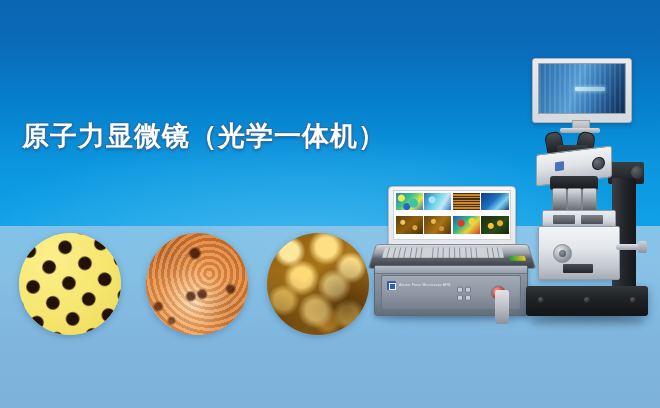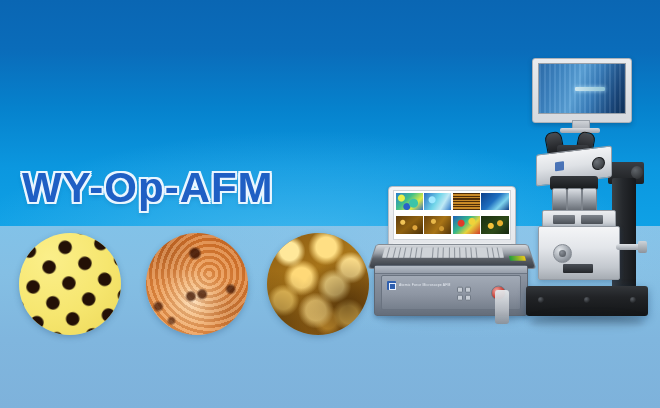--- a/index.html
+++ b/index.html
@@ -397,21 +397,21 @@
 </head>
 <body>
 
 <div id="banner">
 
   <div class="bg-top"></div>
   <div class="bg-top-glow"></div>
   <div class="bg-bottom"></div>
   <div class="bg-bottom-glow"></div>
 
-  <div class="title-model">WY-Op-AFM</div>
+  <div class="title-cn">原子力显微镜（光学一体机）</div>
 
   <div class="sample" id="sample-1">
     <div class="s1-base"></div>
     <div class="s1-dots"></div>
   </div>
 
   <div class="sample" id="sample-2">
     <div class="s2-base"></div>
     <div class="s2-tex"></div>
     <div class="s2-dark"></div>

